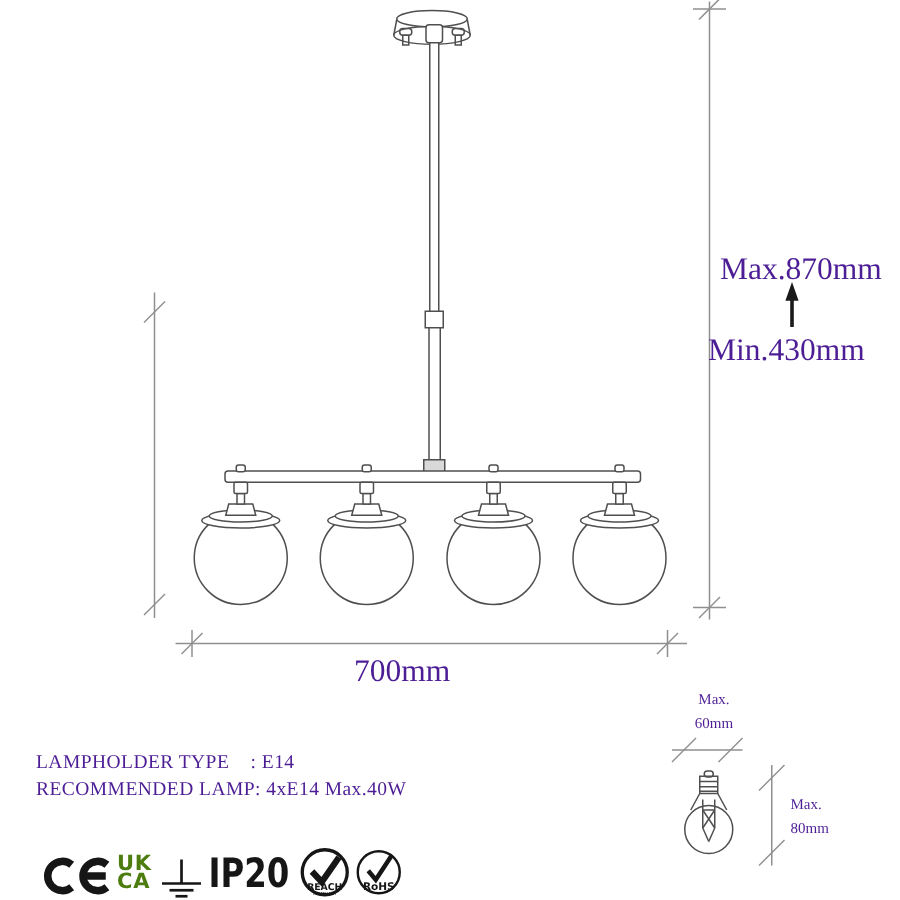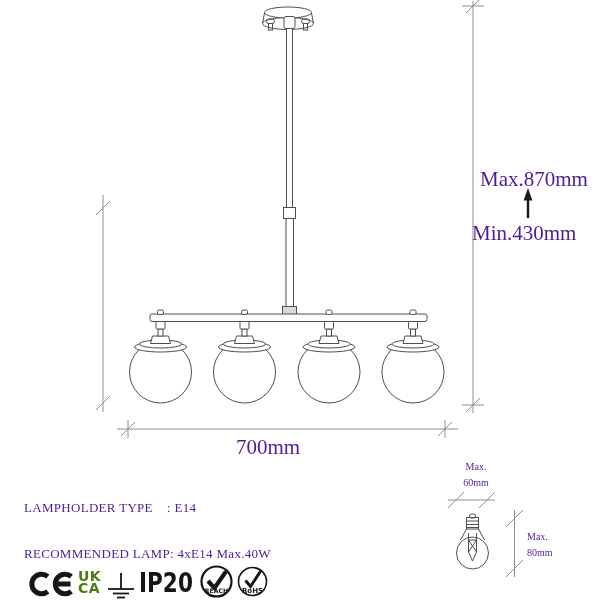--- a/index.html
+++ b/index.html
@@ -189,21 +189,21 @@
     <div>60mm</div>
   </div>
 
   <div class="lbl dim-sm" style="left:527px;top:529px;">
     <div>Max.</div>
     <div>80mm</div>
   </div>
 
   <div class="lbl spec" style="left:24px;top:487px;margin-top:13px;">LAMPHOLDER TYPE    : E14</div>
 
-  <div class="lbl spec" style="left:24px;top:546px;">RECOMMENDED LAMP: 4xE14 Max.40W</div>
+  <div class="lbl spec" style="left:24px;top:518px;">RECOMMENDED LAMP: 4xE14 Max.40W</div>
 
   <div class="lbl ukca" style="left:78px;top:571px;">
     <div>UK</div>
     <div>CA</div>
   </div>
 
   <div class="lbl ip" style="left:139px;top:567px;">IP20</div>
 
 </div>
 

